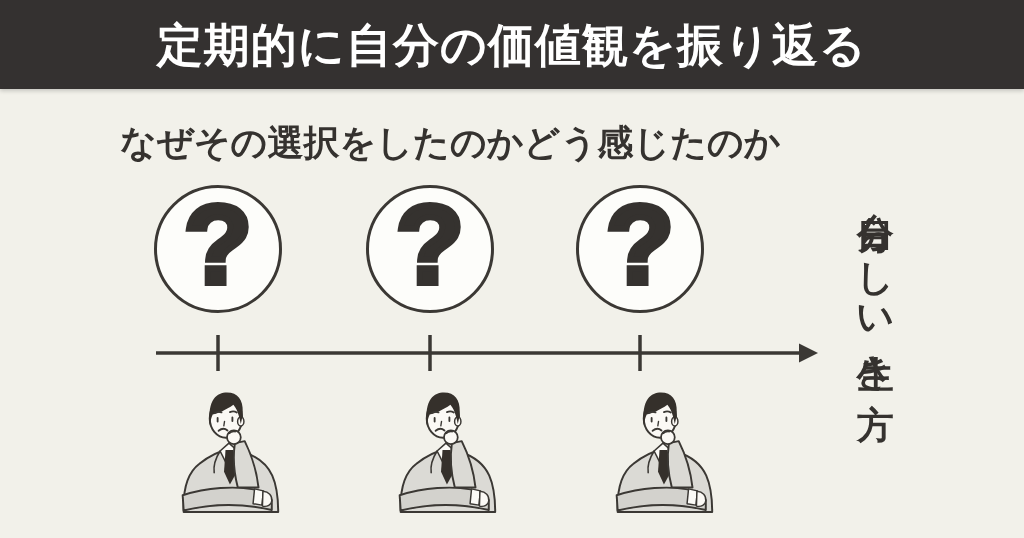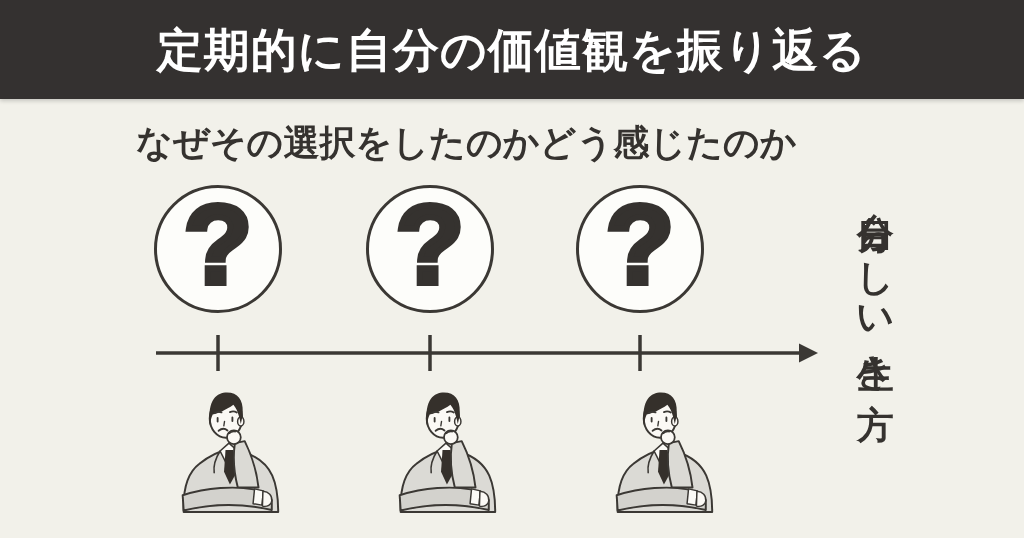--- a/index.html
+++ b/index.html
@@ -10,38 +10,38 @@
     position: relative;
     width: 1024px;
     height: 538px;
     background: var(--body-bg, #f2f1ea);
     overflow: hidden;
   }
   
   .header {
     position: absolute;
     top: 0; left: 0; right: 0;
-    height: 99px;
+    height: 89px;
     background: var(--header-bg, #343130);
     display: flex;
     align-items: center;
     justify-content: center;
     box-shadow: 0 2px 4px rgba(0,0,0,0.18);
   }
   .header .title {
     color: var(--header-text, #ffffff);
     font-size: 46px;
     font-weight: bold;
     letter-spacing: 1px;
     line-height: 1;
   }
   
   .subtitle {
     position: absolute;
-    left: 136px;
+    left: 120px;
     top: 121px;
     font-size: 36px;
     font-weight: bold;
     color: var(--text-color, #3b3834);
     line-height: 1.2;
     white-space: nowrap;
   }
   
   .q-circle {
     position: absolute;

